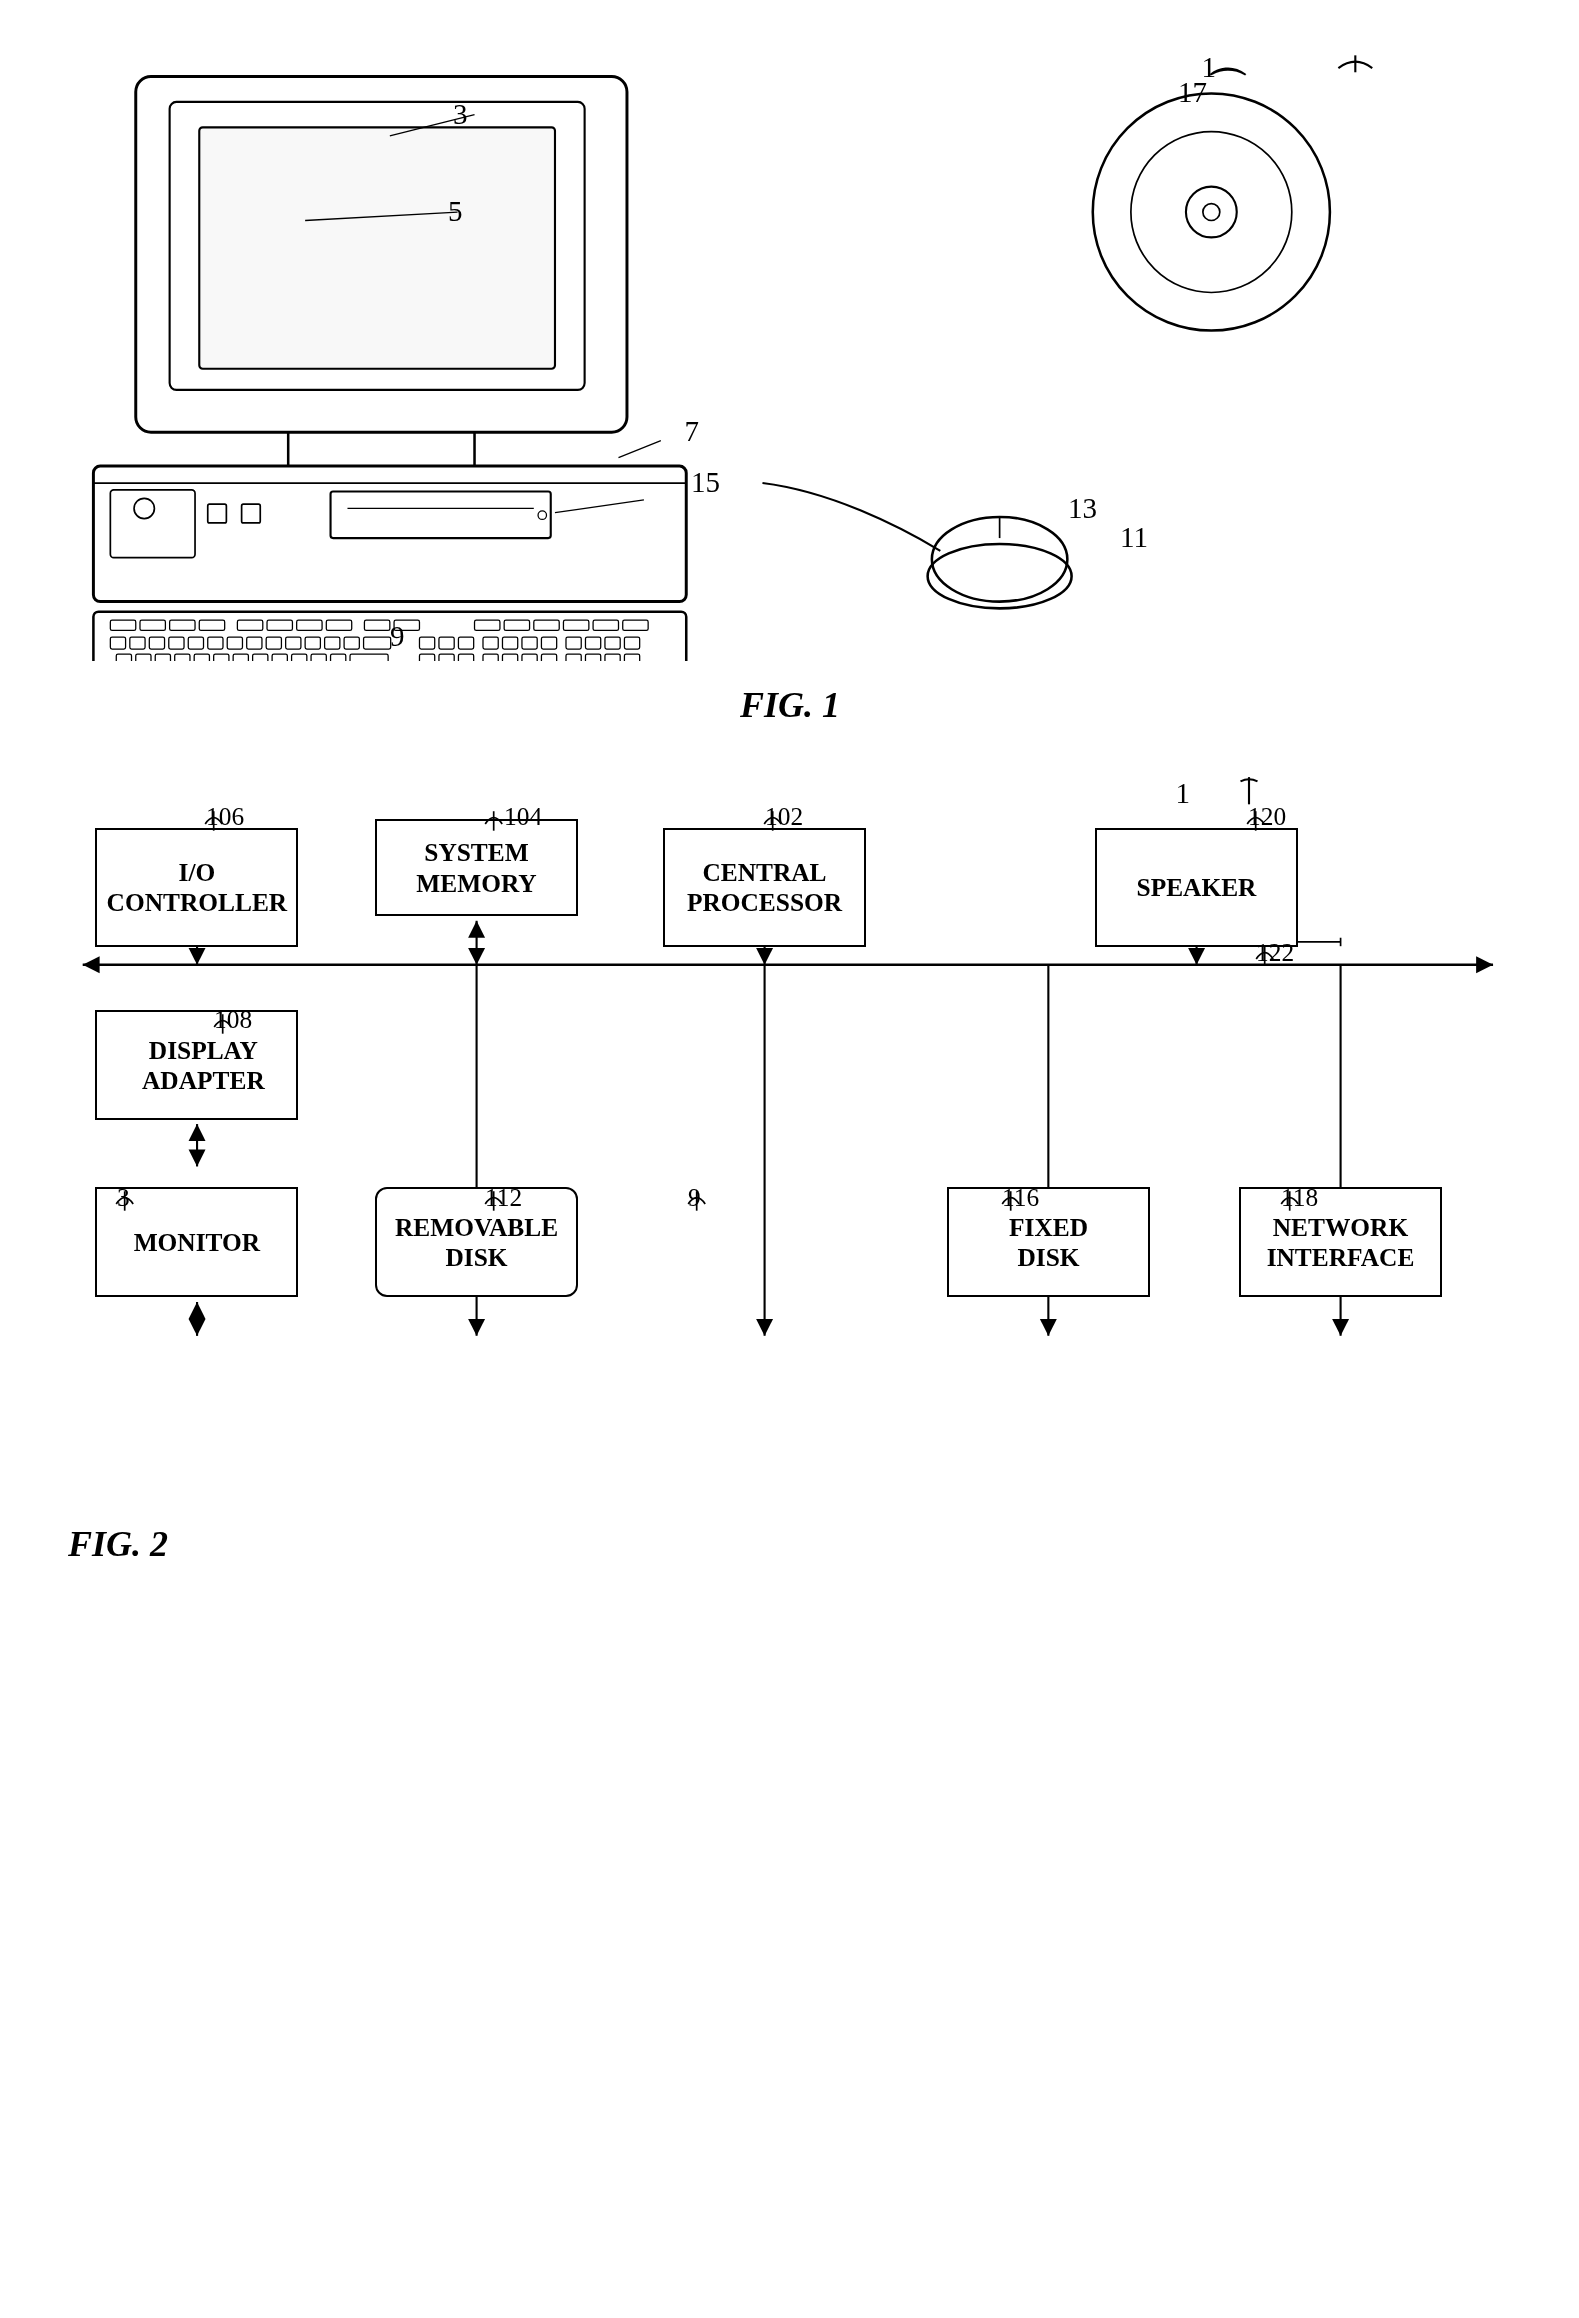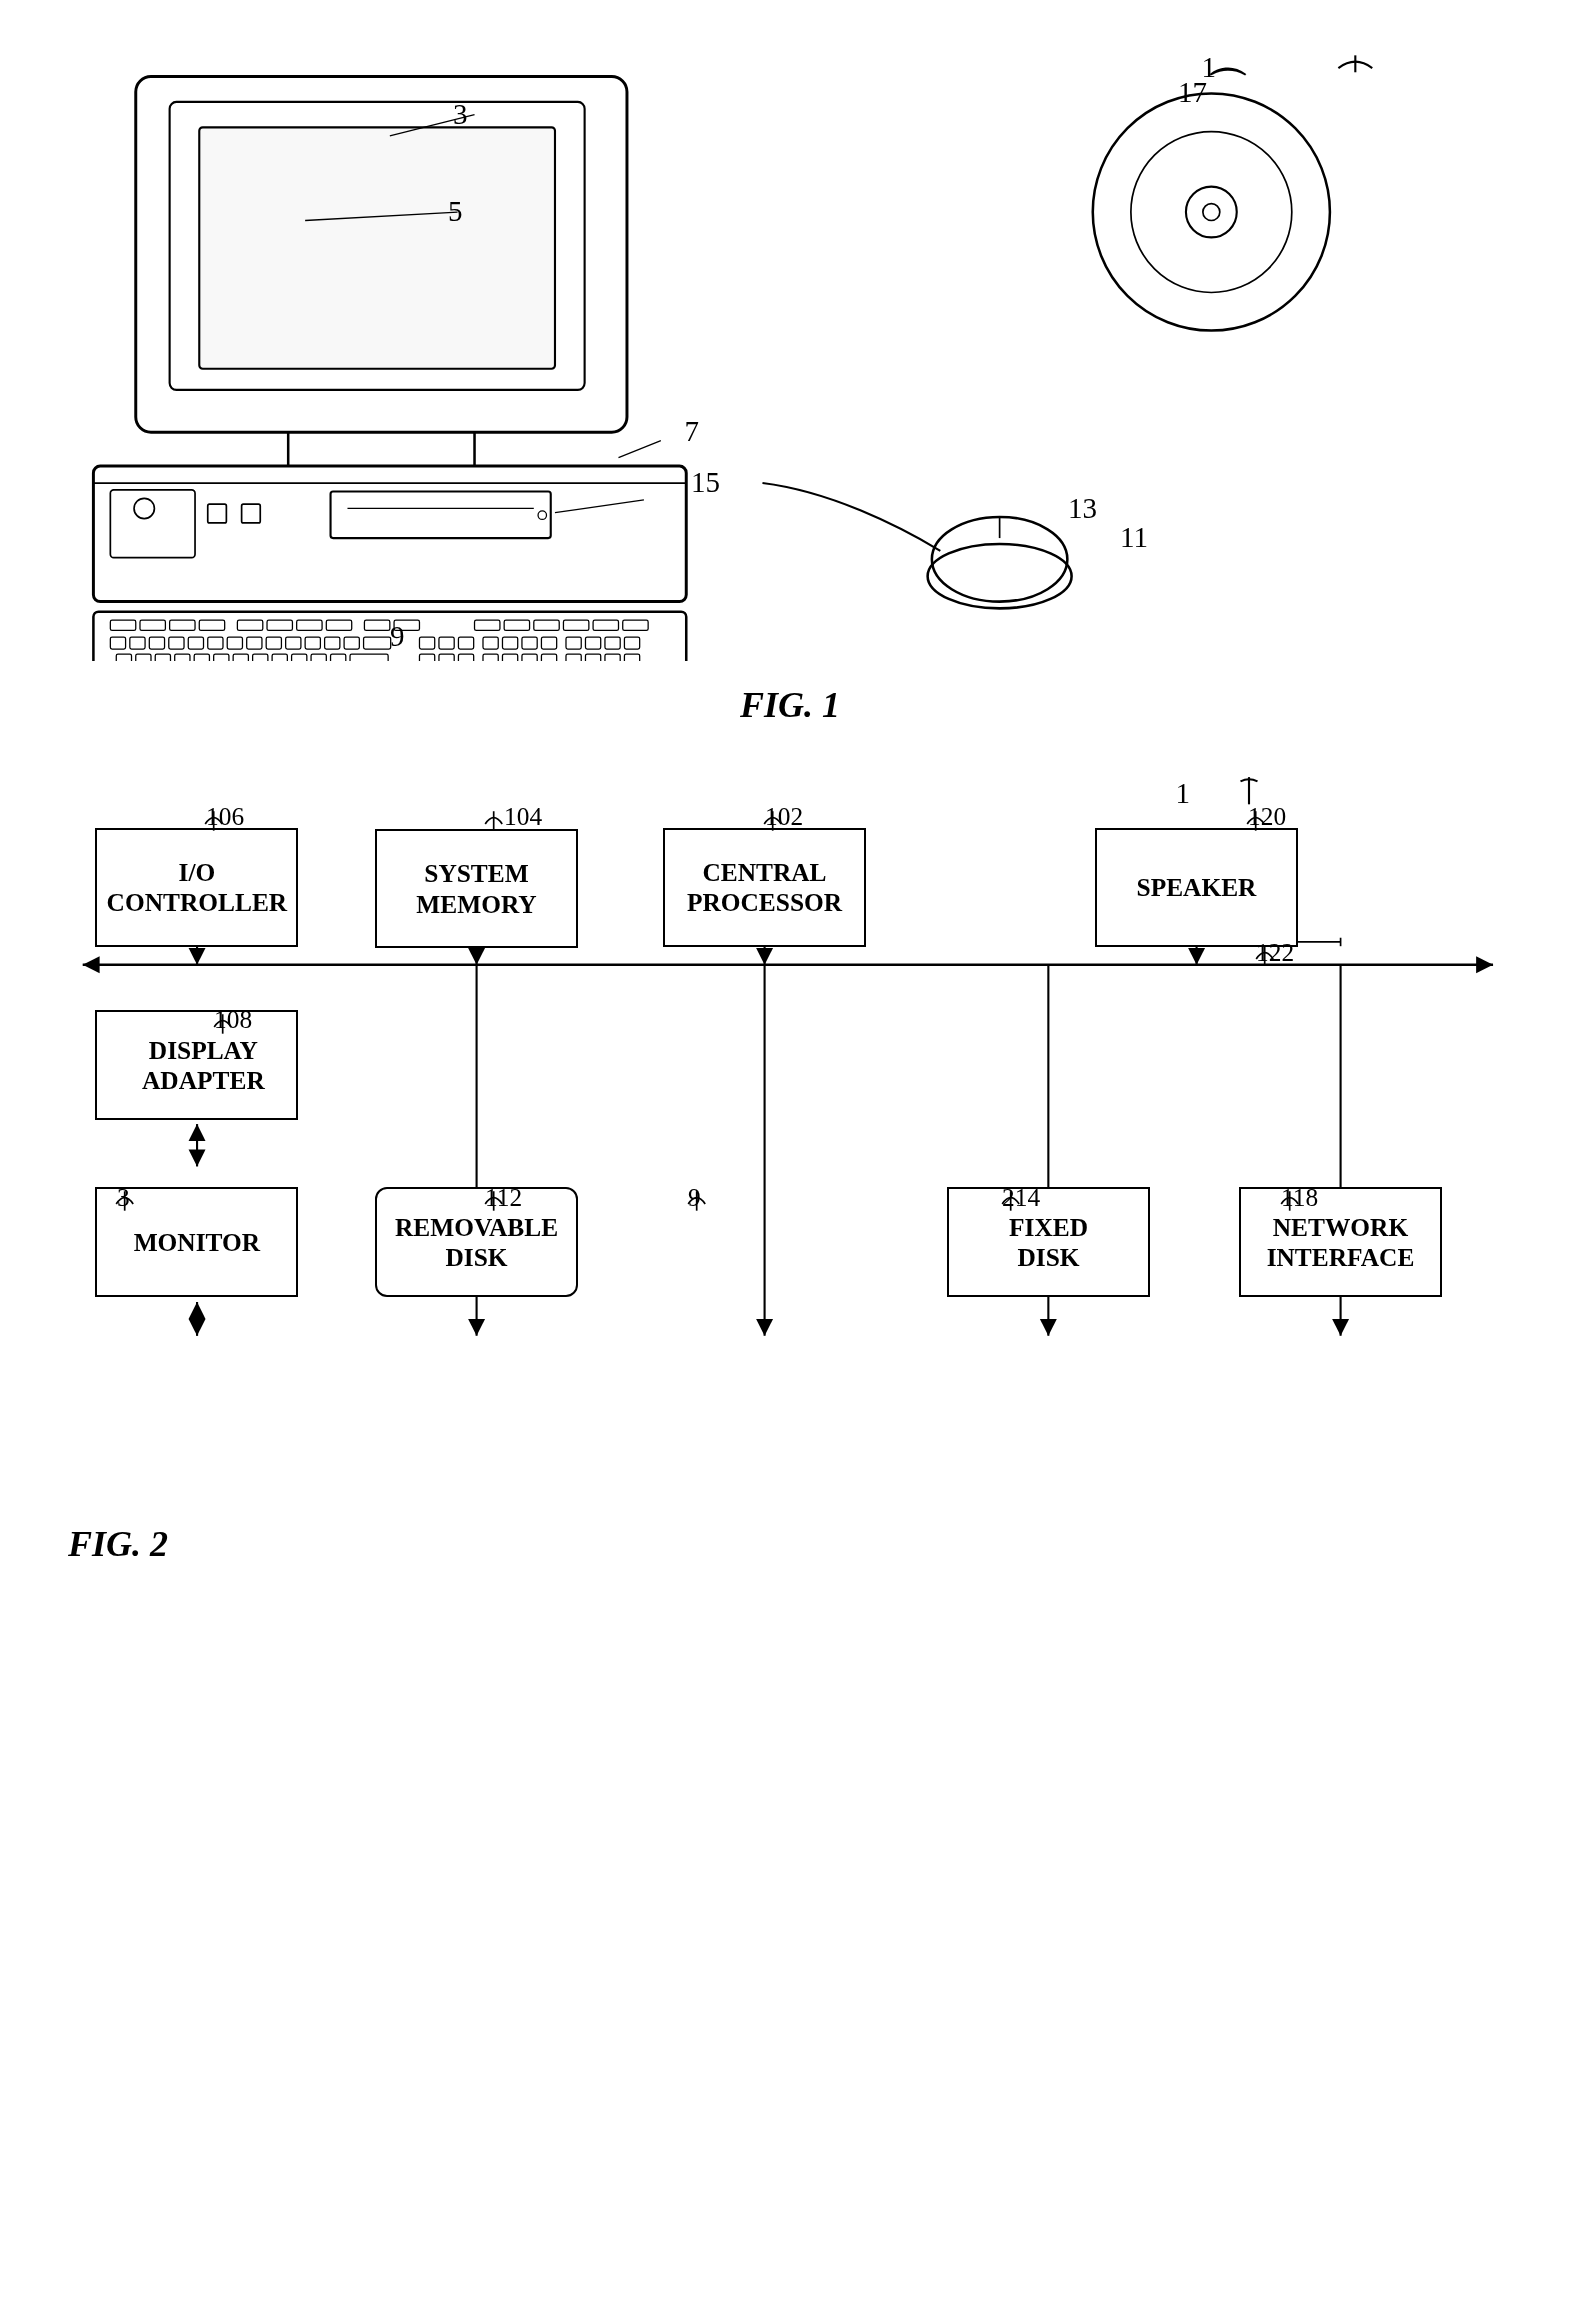--- a/index.html
+++ b/index.html
@@ -328,21 +328,21 @@
 
       <div class="block" style="left:25.4px; top:25.4px; width:203px; height:119px;">
         <span>I/O<br>CONTROLLER</span>
       </div>
       <span class="block-ref" style="left:136px; top:0px;">106</span>
       <svg style="position:absolute;left:131px;top:4.2px;width:25.4px;height:25.4px;" viewBox="0 0 30 30" width="25.4" height="25.4">
         <path d="M 5 20 Q 15 5 25 20" fill="none" stroke="#000" stroke-width="2"></path>
         <line x1="15" y1="5" x2="15" y2="28" stroke="#000" stroke-width="2"></line>
       </svg>
 
-      <div class="block" style="left:305px; top:27px; width:203px; height:119px;">
+      <div class="block" style="left:305px; top:17px; width:203px; height:97px;">
         <span>SYSTEM<br>MEMORY</span>
       </div>
       <span class="block-ref" style="left:434px; top:0px;text-align:center;">104</span>
       <svg style="position:absolute;left:411px;top:4.2px;width:25.4px;height:25.4px;" viewBox="0 0 30 30" width="25.4" height="25.4">
         <path d="M 5 20 Q 15 5 25 20" fill="none" stroke="#000" stroke-width="2"></path>
         <line x1="15" y1="5" x2="15" y2="28" stroke="#000" stroke-width="2"></line>
       </svg>
 
       <div class="block" style="left:593px; top:25.4px; width:203px; height:119px;">
         <span>CENTRAL<br>PROCESSOR</span>
@@ -397,21 +397,21 @@
 
       <span class="block-ref" style="left:618px; top:381px;">9</span>
       <svg style="position:absolute;left:614px;top:385px;width:25.4px;height:25.4px;" viewBox="0 0 30 30" width="25.4" height="25.4">
         <path d="M 5 20 Q 15 5 25 20" fill="none" stroke="#000" stroke-width="2"></path>
         <line x1="15" y1="5" x2="15" y2="28" stroke="#000" stroke-width="2"></line>
       </svg>
 
       <div class="block" style="left:877px; top:385px; width:203px; height:110px;">
         <span>FIXED<br>DISK</span>
       </div>
-      <span class="block-ref" style="left:932px; top:381px;">214</span>
+      <span class="block-ref" style="left:932px; top:381px;">116</span>
       <svg style="position:absolute;left:928px;top:385px;width:25.4px;height:25.4px;" viewBox="0 0 30 30" width="25.4" height="25.4">
         <path d="M 5 20 Q 15 5 25 20" fill="none" stroke="#000" stroke-width="2"></path>
         <line x1="15" y1="5" x2="15" y2="28" stroke="#000" stroke-width="2"></line>
       </svg>
 
       <div class="block" style="left:1169px; top:385px; width:203px; height:110px;">
         <span>NETWORK<br>INTERFACE</span>
       </div>
       <span class="block-ref" style="left:1211px; top:381px;">118</span>
       <svg style="position:absolute;left:1207px;top:385px;width:25.4px;height:25.4px;" viewBox="0 0 30 30" width="25.4" height="25.4">

